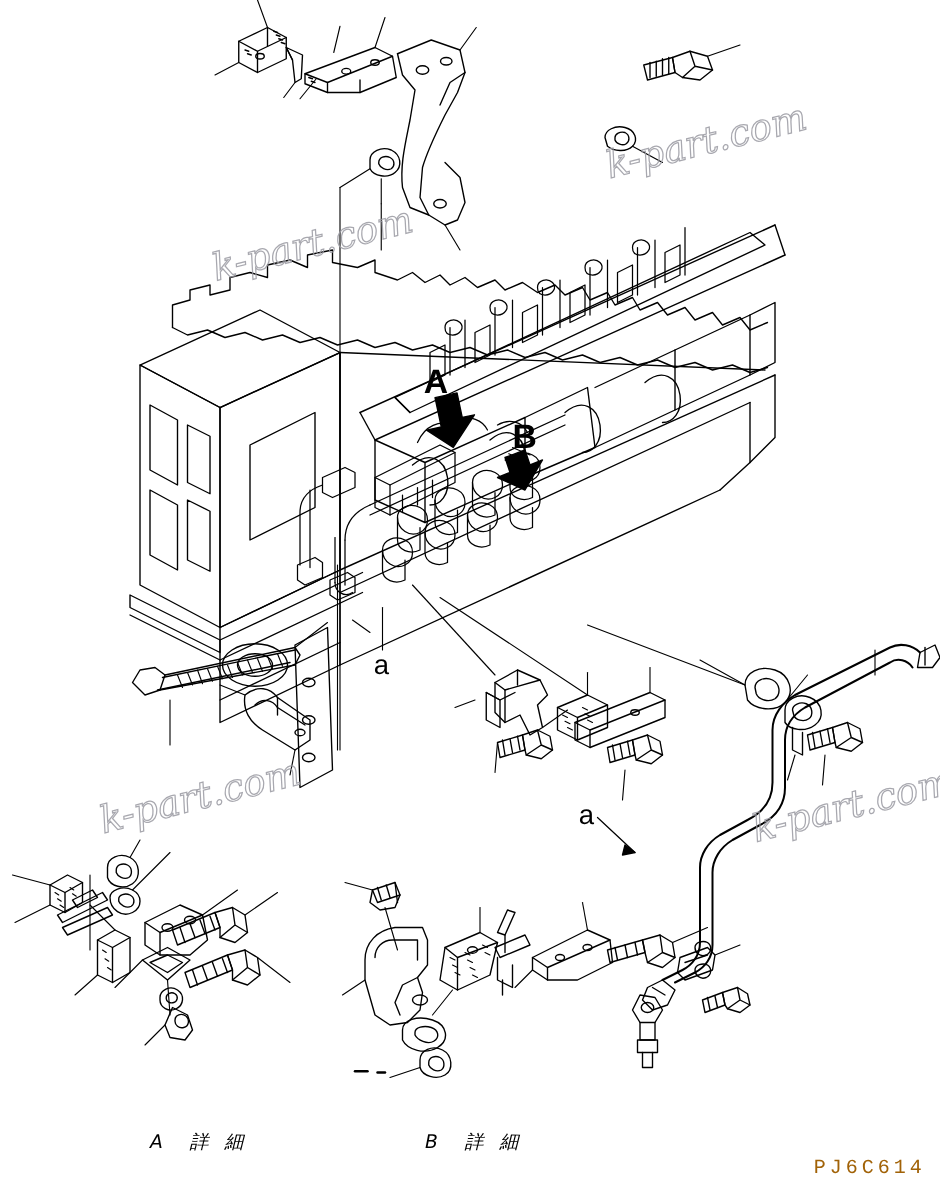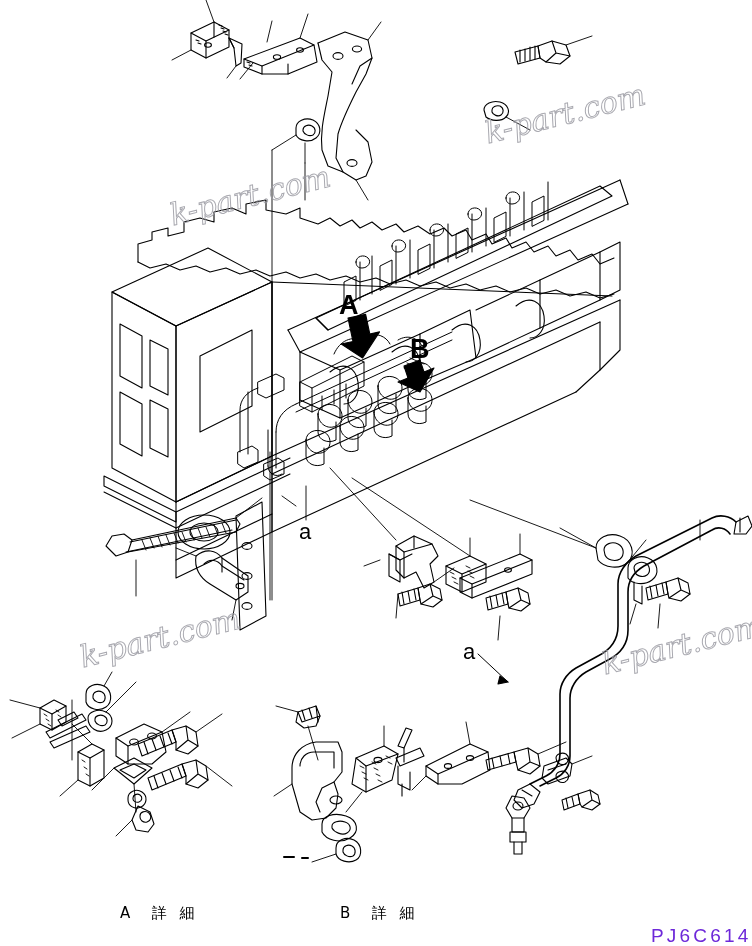--- a/index.html
+++ b/index.html
@@ -40,27 +40,28 @@
   .detail-block {
     position: absolute;
     color: #000;
     white-space: pre;
     line-height: 1.35;
   }
   .detail-jp {
     font-family: "DejaVu Sans", sans-serif;
     font-size: 15px;
     letter-spacing: 4px;
+    font-style: italic;
   }
   .partno {
     position: absolute;
-    font-family: Liberation Sans, sans-serif;
-    font-size: 19px;
+    font-family: Liberation Mono, monospace;
+    font-size: 16px;
     letter-spacing: 3.2px;
-    color: #6d28d9;
+    color: #a16207;
     white-space: pre;
   }
   
   .watermark {
     position: absolute;
     font-family: "DejaVu Serif", serif;
     font-style: italic;
     font-size: 30px;
     letter-spacing: 0px;
     color: transparent;

